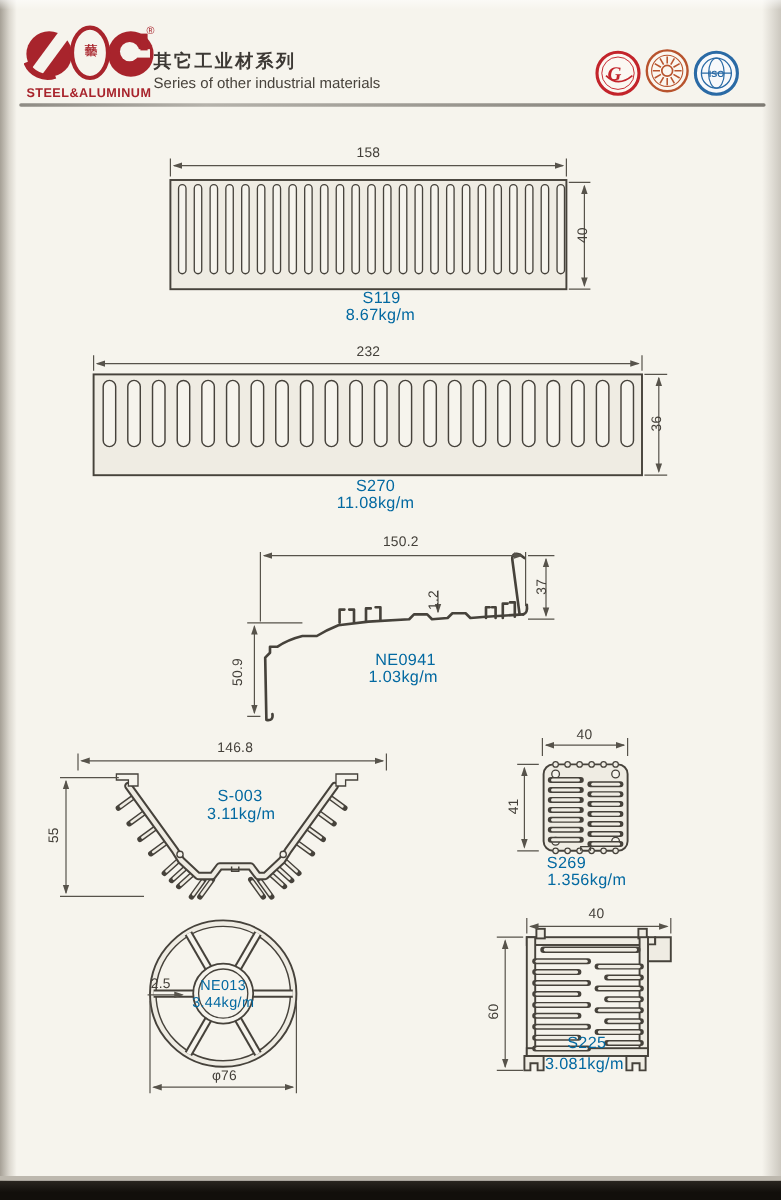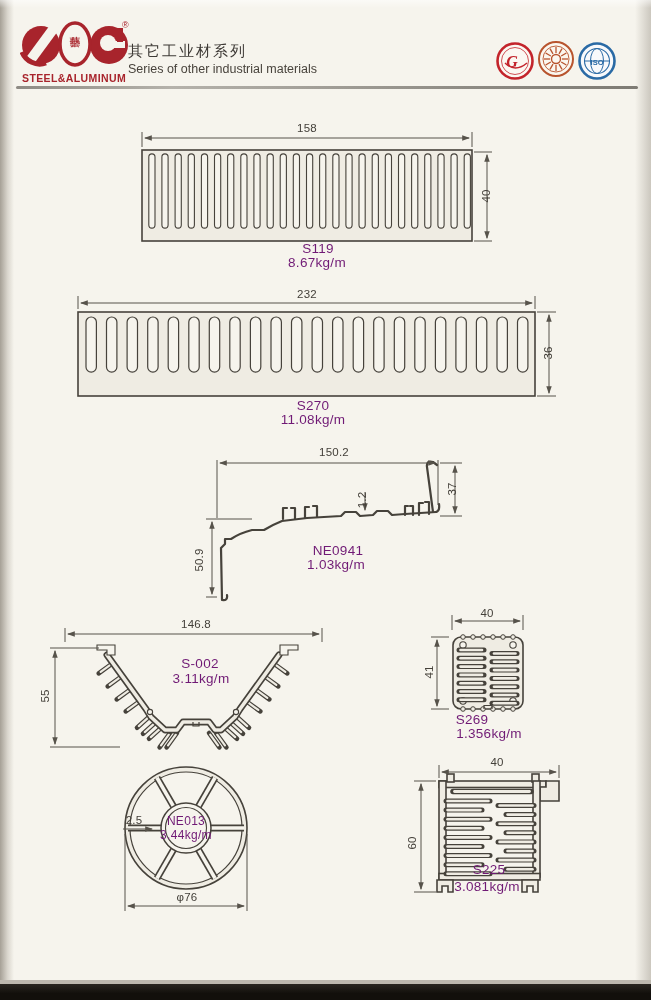--- a/index.html
+++ b/index.html
@@ -12,23 +12,23 @@
   .edge-top{position:absolute;left:0;top:0;width:651px;height:8px;
     background:linear-gradient(180deg,rgba(255,255,255,.55),rgba(0,0,0,0));pointer-events:none;}
   .page-bottom-line{position:absolute;left:0;top:980px;width:651px;height:4px;background:#bdb8ae;}
   .photo-strip{position:absolute;left:0;top:984px;width:651px;height:16px;
     background:linear-gradient(180deg,#2a2620,#120f0b 60%);}
   .divider{position:absolute;left:16px;top:86px;width:622px;height:3px;border-radius:2px;
     background:linear-gradient(90deg,#8e8b84,#b5b2ab 25%,#908d86 70%,#7e7b74);}
   .brand{position:absolute;left:22px;top:72px;width:112px;font-size:10.5px;font-weight:bold;
     letter-spacing:.4px;color:#a8242c;}
   .reg{position:absolute;left:122px;top:20px;font-size:9px;color:#a8242c;}
-  .title-zh{position:absolute;left:128px;top:42px;font-size:15px;font-weight:normal;color:#3d3935;letter-spacing:2px;}
+  .title-zh{position:absolute;left:128px;top:42px;font-size:15px;font-weight:bold;color:#3d3935;letter-spacing:2px;}
   .title-en{position:absolute;left:128px;top:62px;font-size:12.5px;color:#48433c;}
-  .lbl{position:absolute;transform:translate(-50%,-50%);font-size:13.5px;color:#701a75;
+  .lbl{position:absolute;transform:translate(-50%,-50%);font-size:13.5px;color:#0369a1;
     white-space:nowrap;letter-spacing:.3px;}
   .dim{font-size:11.5px;color:#44403a;letter-spacing:.2px;}
   .rot{transform:translate(-50%,-50%) rotate(-90deg);}
   .hub{font-size:12px;}
   .foot-note{position:absolute;left:303px;top:952px;transform:translate(-50%,-50%);
     font-size:9.5px;color:#5c564d;letter-spacing:.5px;white-space:nowrap;}
   .page-num{position:absolute;left:583px;top:951px;transform:translate(-50%,-50%);
     font-size:13.5px;font-weight:bold;color:#211d18;letter-spacing:.5px;margin-top:40px;}
   svg{position:absolute;left:0;top:0;}
   .prof{fill:#efece3;stroke:#46423b;stroke-width:1.6;}
@@ -383,21 +383,21 @@
 
   <span class="lbl dim" style="left:334px;top:452px">150.2</span>
   <span class="lbl dim rot" style="left:452px;top:489px">37</span>
   <span class="lbl dim rot" style="left:199px;top:560px">50.9</span>
   <span class="lbl dim rot" style="left:362px;top:500px">1.2</span>
   <span class="lbl" style="left:338px;top:550px">NE0941</span>
   <span class="lbl" style="left:336px;top:564px">1.03kg/m</span>
 
   <span class="lbl dim" style="left:196px;top:624px">146.8</span>
   <span class="lbl dim rot" style="left:45px;top:696px">55</span>
-  <span class="lbl" style="left:200px;top:663px">S-002</span>
+  <span class="lbl" style="left:200px;top:663px">S-003</span>
   <span class="lbl" style="left:201px;top:678px">3.11kg/m</span>
 
   <span class="lbl dim" style="left:487px;top:613px">40</span>
   <span class="lbl dim rot" style="left:429px;top:672px">41</span>
   <span class="lbl" style="left:472px;top:719px">S269</span>
   <span class="lbl" style="left:489px;top:733px">1.356kg/m</span>
 
   <span class="lbl hub" style="left:186px;top:821px">NE013</span>
   <span class="lbl hub" style="left:186px;top:835px">3.44kg/m</span>
   <span class="lbl dim" style="left:134px;top:820px">2.5</span>

